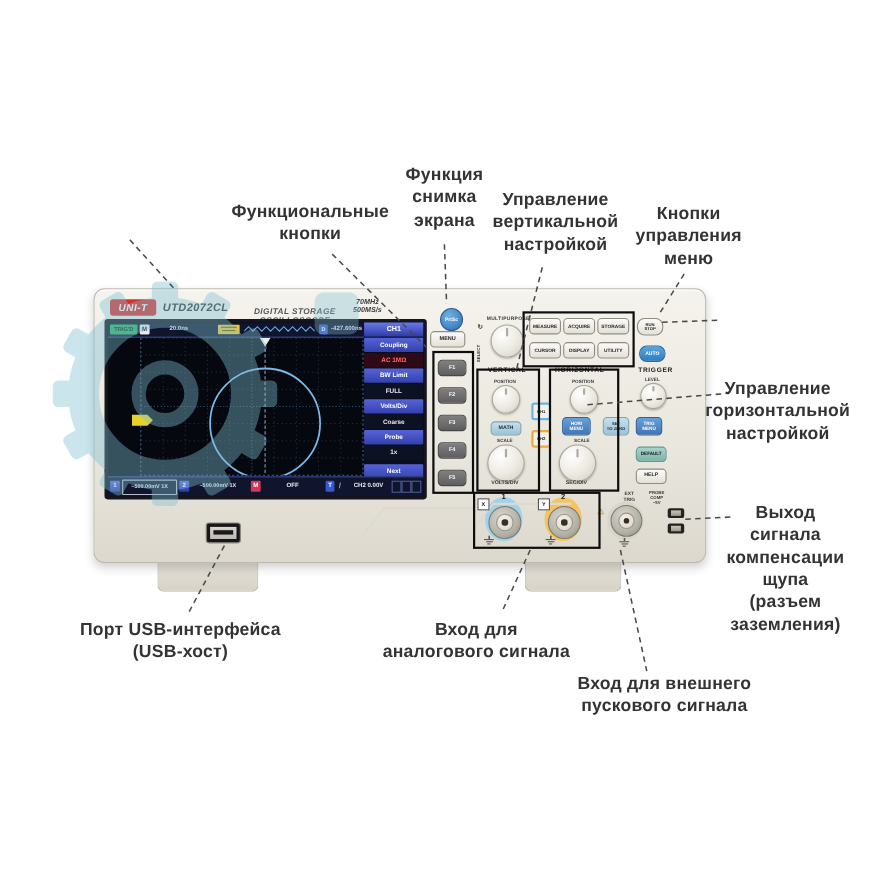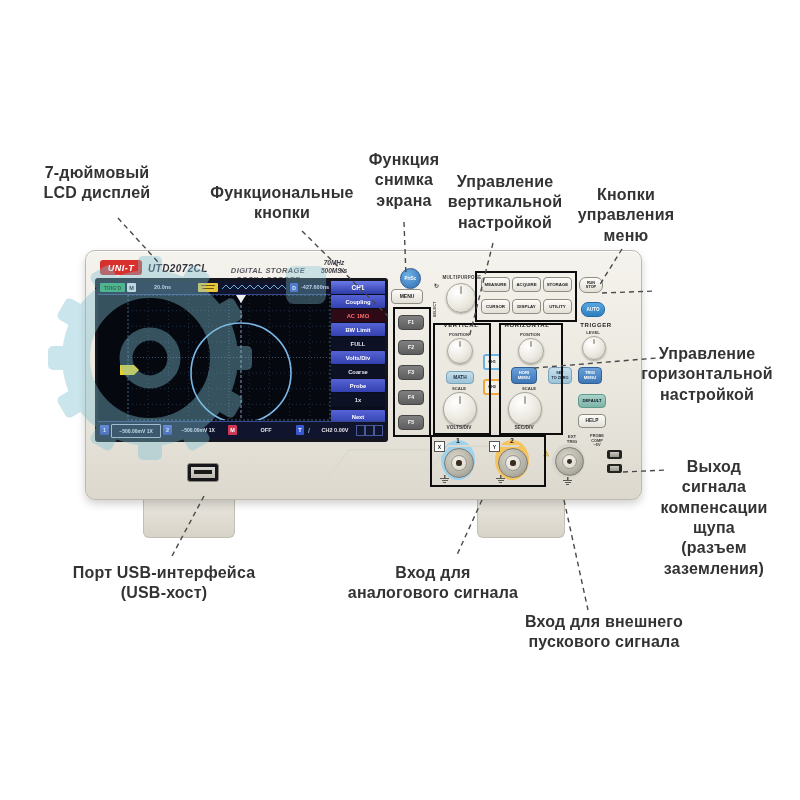--- a/index.html
+++ b/index.html
@@ -9,21 +9,21 @@
   .callout{position:absolute;white-space:pre-line;text-align:center;font-weight:700;
            font-size:16px;line-height:1.27;color:#333;letter-spacing:.2px;z-index:7;}
   
   .leaders{position:absolute;left:0;top:0;z-index:6;pointer-events:none;}
   .leaders line{stroke:#4a4a4a;stroke-width:1.4;stroke-dasharray:5 4;}
   
   .wm{position:absolute;left:0;top:0;z-index:2;pointer-events:none;}
   .wm-letters{position:absolute;left:178px;top:318px;font-size:92px;line-height:1;
               font-weight:700;letter-spacing:2px;color:#7fc0d2;opacity:.42;z-index:2;pointer-events:none;}
   
-  .scope{position:absolute;left:85px;top:250px;width:555px;height:248px;z-index:1;
+  .scope{position:absolute;left:85px;top:262px;width:555px;height:248px;z-index:1;
          background:linear-gradient(180deg,#f5f3ed,#e9e6dd 60%,#dcd8ce);
          border:1px solid #bdb9ae;border-radius:10px;
          box-shadow:0 4px 9px rgba(0,0,0,.18), inset 0 1px 0 #fff;text-decoration:underline;}
   .foot{position:absolute;background:linear-gradient(#e9e6de,#d7d3c8);border:1px solid #c2beb3;
         border-top:none;border-radius:0 0 6px 6px;z-index:0;}
   .brand{position:absolute;left:14px;top:9px;width:42px;height:15px;background:#d8302c;border-radius:3px;
          color:#fff;font-weight:700;font-style:italic;font-size:9px;display:flex;align-items:center;
          justify-content:center;letter-spacing:.5px;}
   .model{position:absolute;left:62px;top:12px;font-style:italic;font-weight:700;font-size:10px;
          color:#32323e;letter-spacing:.4px;}
@@ -324,22 +324,20 @@
     <line x1="493" y1="243" x2="469" y2="338"></line>
     <line x1="622" y1="249" x2="599" y2="286"></line>
     <line x1="602" y1="293" x2="656" y2="291"></line>
     <line x1="534" y1="368" x2="657" y2="358"></line>
     <line x1="623" y1="472" x2="666" y2="470"></line>
     <line x1="204" y1="496" x2="172" y2="556"></line>
     <line x1="482" y1="500" x2="456" y2="557"></line>
     <line x1="564" y1="500" x2="588" y2="610"></line>
   </svg>
 
-  <div class="callout" style="left:22px;top:163px;width:150px;">7-дюймовый
-LCD дисплей</div>
   <div class="callout" style="left:196px;top:183px;width:172px;">Функциональные
 кнопки</div>
   <div class="callout" style="left:358px;top:150px;width:92px;">Функция
 снимка
 экрана</div>
   <div class="callout" style="left:440px;top:172px;width:130px;">Управление
 вертикальной
 настройкой</div>
   <div class="callout" style="left:574px;top:185px;width:104px;">Кнопки
 управления

